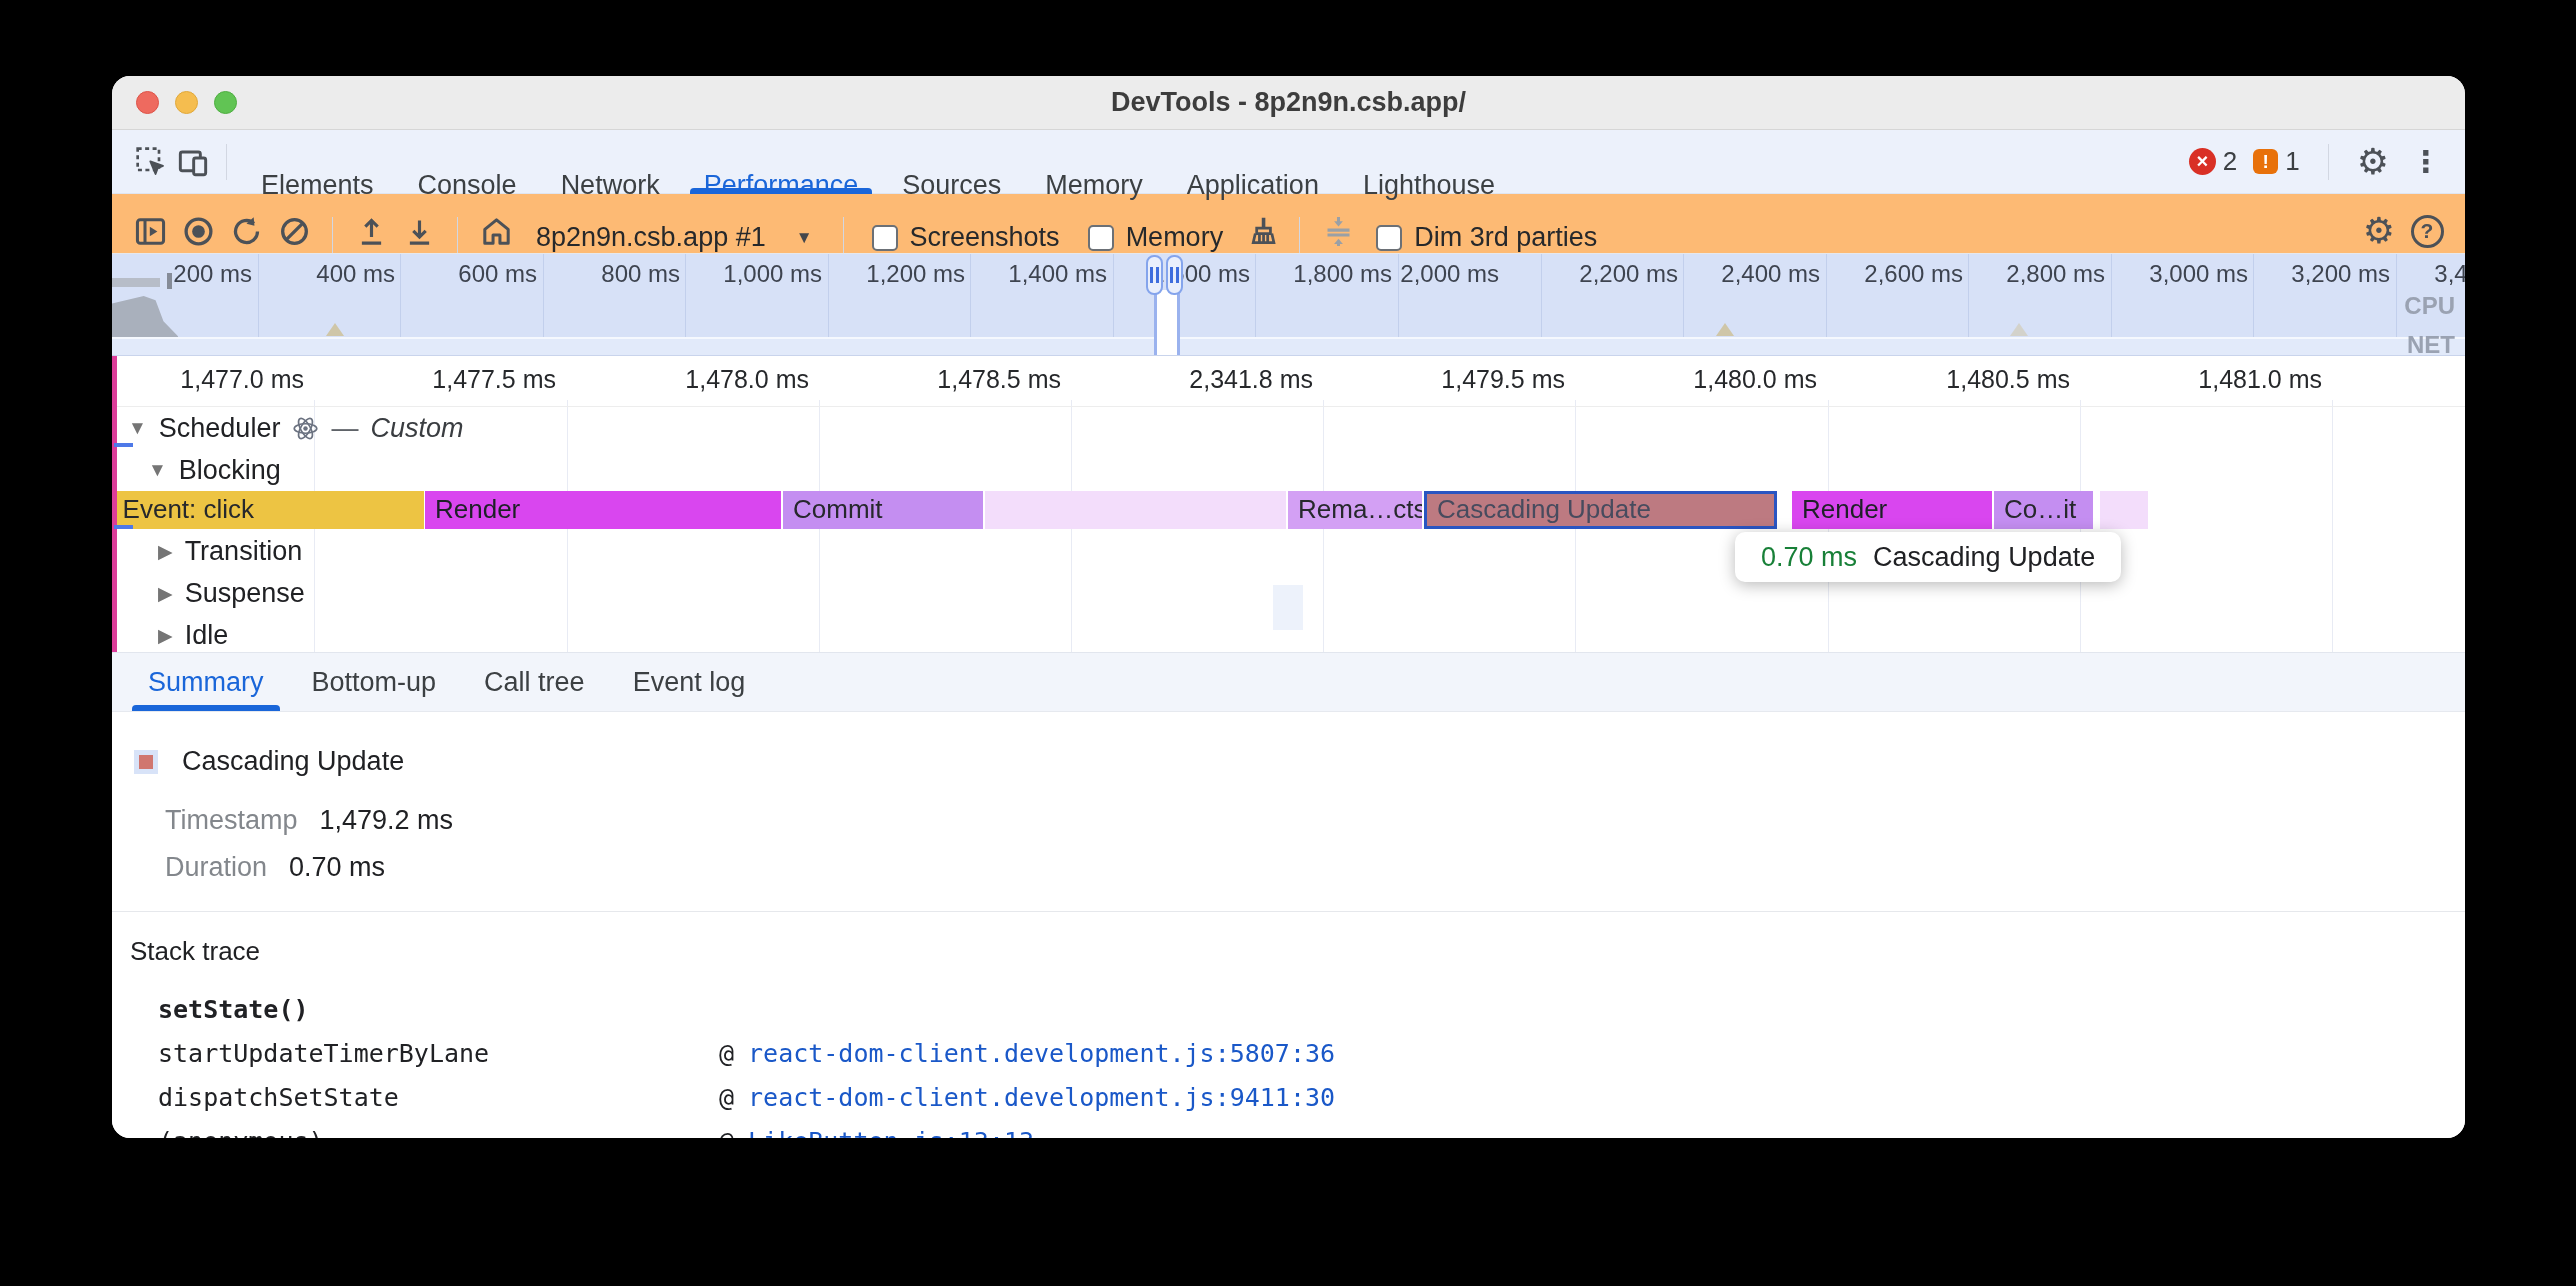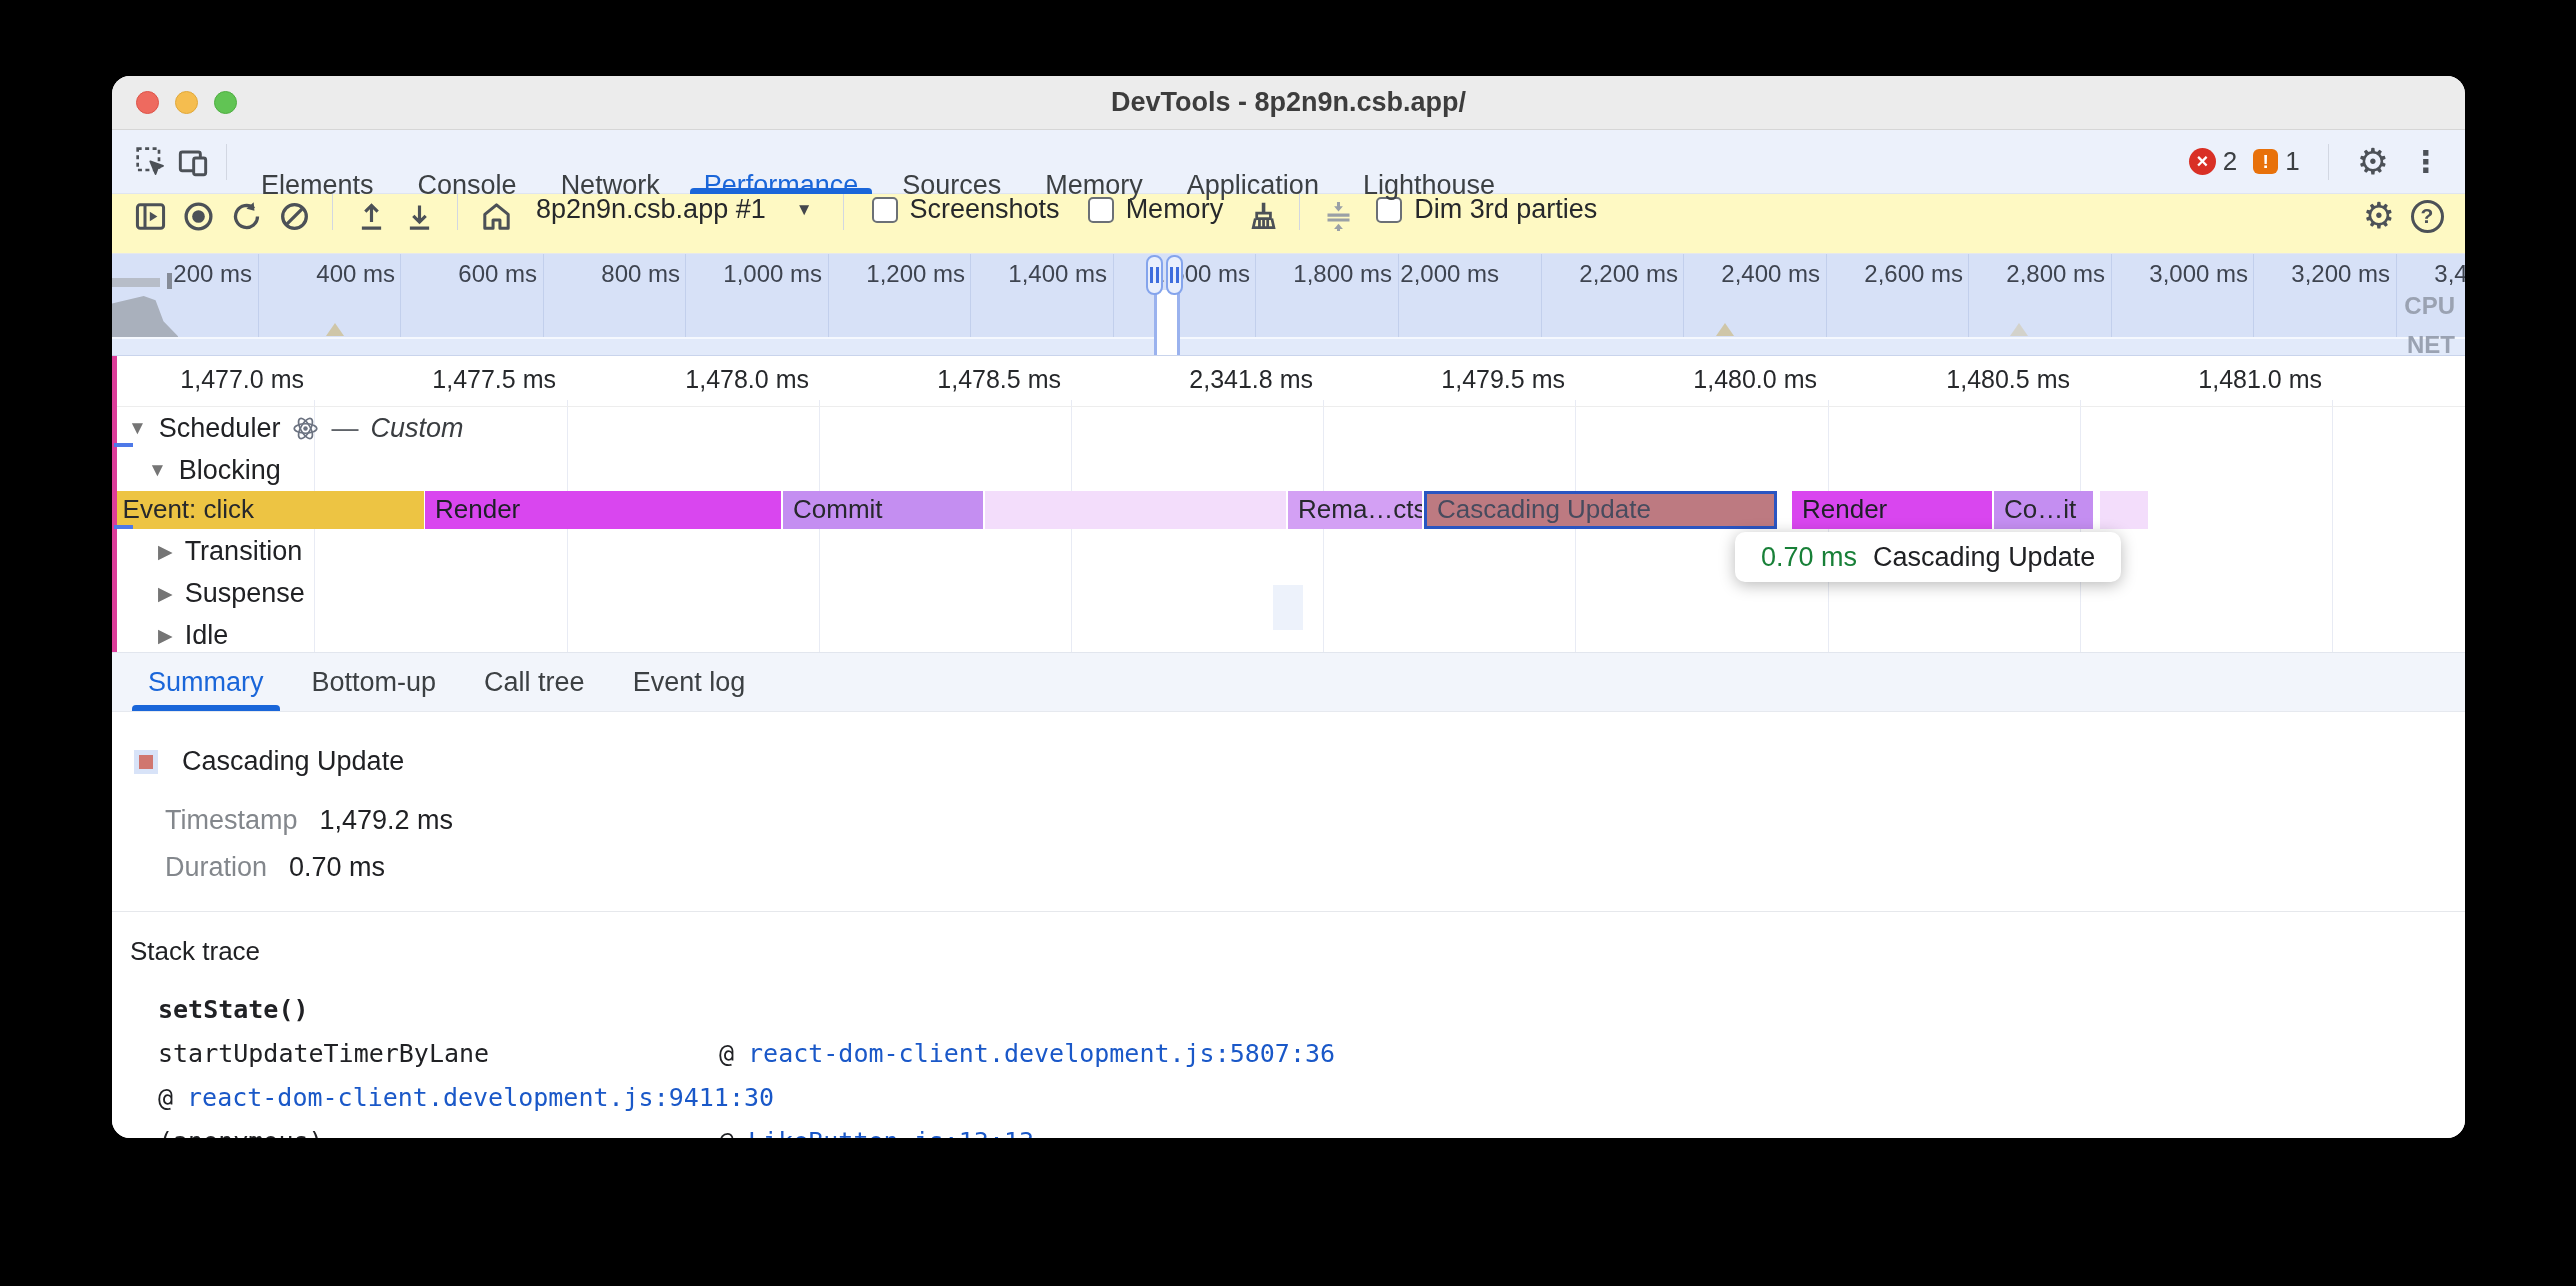--- a/index.html
+++ b/index.html
@@ -25,21 +25,21 @@
   .ptab.sel{color:#1a66d9;}
   .tab-underline{position:absolute;left:8px;right:8px;bottom:0;height:6px;background:#1a66d9;border-radius:4px 4px 0 0;}
   .tb-right{margin-left:auto;display:flex;align-items:center;gap:16px;}
   .badge{display:flex;align-items:center;gap:7px;font-size:26px;color:#3c4043;}
   .err-dot{width:27px;height:27px;border-radius:50%;background:#d93025;color:#fff;font-size:20px;font-weight:bold;display:flex;align-items:center;justify-content:center;}
   .warn-dot{width:25px;height:25px;border-radius:6px;background:#e8710a;color:#fff;font-size:19px;font-weight:bold;display:flex;align-items:center;justify-content:center;}
   .gear{font-family:"DejaVu Sans",sans-serif;font-size:36px;color:#4c5157;line-height:1;}
   .kebab{font-family:"DejaVu Sans",sans-serif;font-size:30px;color:#4c5157;font-weight:bold;padding:0 6px;}
 
   
-  .toolbar{height:60px;flex:none;background:#fef9c3;border-bottom:1px solid #e6e8ec;display:flex;align-items:flex-start;padding:0 16px;gap:4px;}
+  .toolbar{height:60px;flex:none;background:#fdba74;border-bottom:1px solid #e6e8ec;display:flex;align-items:flex-end;padding:0 16px;gap:4px;}
   .tool{width:44px;height:44px;display:flex;align-items:center;justify-content:center;flex:none;}
   .hsel{display:flex;align-items:center;gap:30px;font-size:27px;color:#26282b;padding:0 14px;white-space:nowrap;}
   .caret{font-size:17px;color:#44474c;}
   .chk{display:flex;align-items:center;gap:12px;font-size:27px;color:#26282b;padding:0 12px;white-space:nowrap;}
   .box{width:26px;height:26px;border:2px solid #6b7076;border-radius:5px;background:#fff;flex:none;}
   .tb-spacer{flex:1;}
   .q-help{width:33px;height:33px;border:3px solid #4c5157;border-radius:50%;color:#4c5157;font-size:21px;font-weight:bold;display:flex;align-items:center;justify-content:center;}
 
   
   .overview{height:102px;flex:none;background:#d7e1f7;position:relative;overflow:hidden;border-bottom:1px solid #c9d4ec;}
@@ -436,20 +436,21 @@
       <div class="stack-frames">
           <div class="frame">
             <span class="fn bold">setState()</span>
           </div>
           <div class="frame">
             <span class="fn">startUpdateTimerByLane</span>
             <span class="at">@</span>
             <a class="link">react-dom-client.development.js:5807:36</a>
           </div>
           <div class="frame">
+            <span class="fn">dispatchSetState</span>
             <span class="at">@</span>
             <a class="link">react-dom-client.development.js:9411:30</a>
           </div>
           <div class="frame">
             <span class="fn">(anonymous)</span>
             <span class="at">@</span>
             <a class="link">LikeButton.js:13:13</a>
           </div>
         </div>
     </div>

